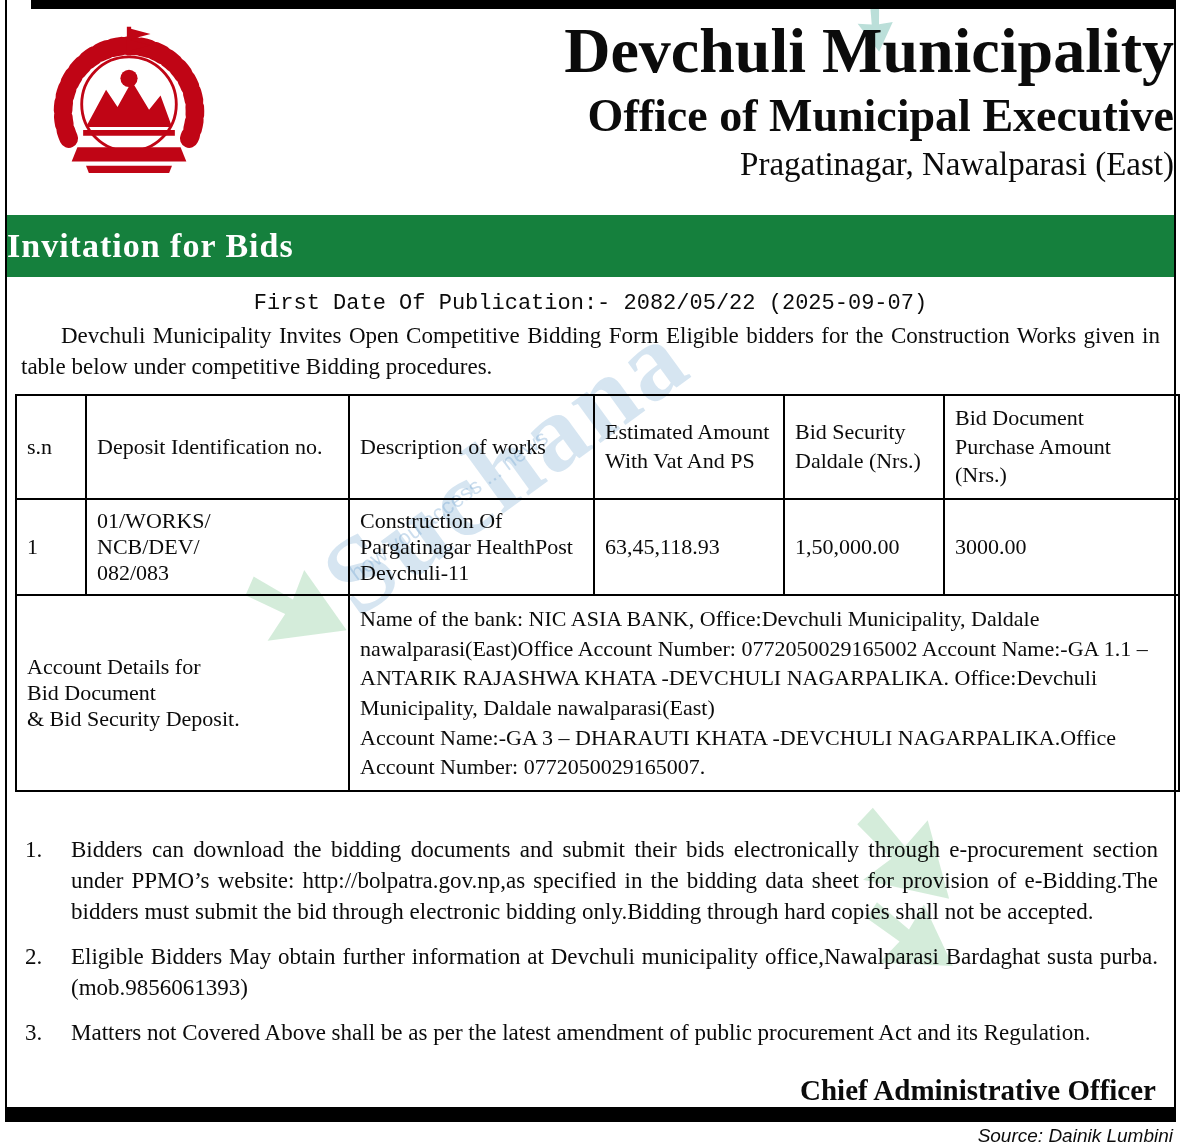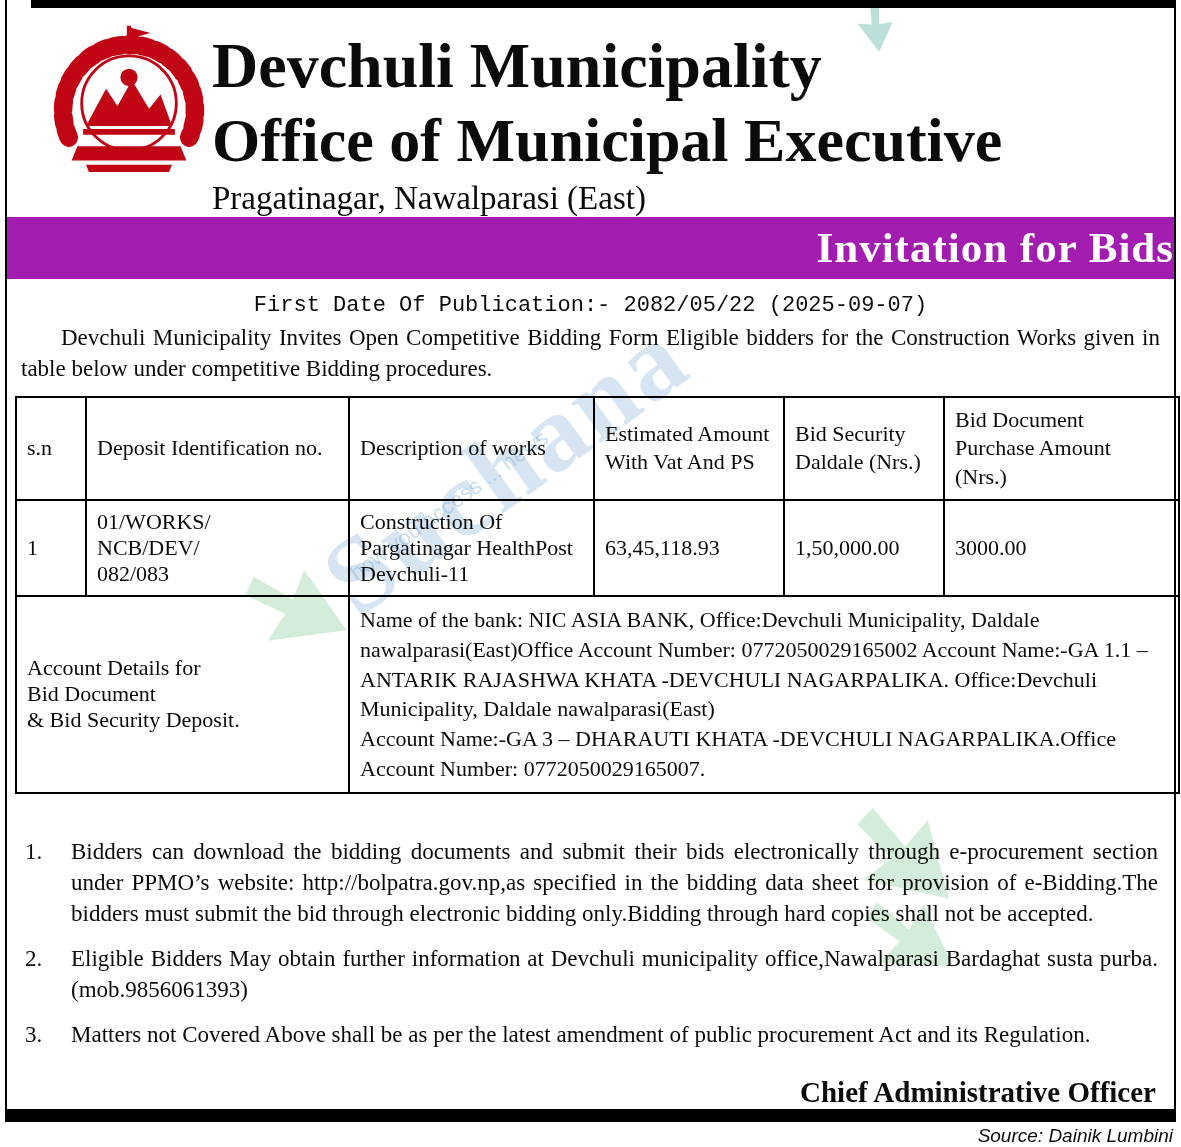--- a/index.html
+++ b/index.html
@@ -15,27 +15,27 @@
   .wm-arrow { position:absolute; z-index:0; pointer-events:none; opacity:0.38; }
   .wm-arrow svg { display:block; }
 
   .notice { position:relative; z-index:1; margin:0 5px; height:1122px; border:2px solid #000; border-top:none;
             display:flex; flex-direction:column; background:transparent; }
 
   .top-bar { height:10px; background:#000; margin-left:24px; }
 
   .header { position:relative; height:226px; }
   .logo { position:absolute; left:36px; top:12px; width:172px; height:172px; }
-  .header-text { margin-left:205px; text-align:left; padding-top:24px; }
+  .header-text { margin-left:205px; text-align:right; padding-top:8px; }
   .title    { font-size:64px; font-weight:bold; line-height:1.05; }
-  .subtitle { font-size:62px; font-weight:bold; line-height:1.15; margin-top:6px; }
+  .subtitle { font-size:46px; font-weight:bold; line-height:1.15; margin-top:6px; }
   .address  { font-size:33px; margin-top:3px; }
 
-  .banner { height:64px; background:#a21caf; color:#fff; text-align:right;
-            font-size:43px; font-weight:bold; line-height:62px; letter-spacing:1px; }
+  .banner { height:64px; background:#15803d; color:#fff; text-align:left;
+            font-size:34px; font-weight:bold; line-height:62px; letter-spacing:1px; }
 
   .pub-line { text-align:center; font-size:22px; margin-top:14px;font-family:Liberation Mono, monospace; }
   .intro    { font-size:23px; line-height:1.35; text-align:justify; text-indent:40px; padding:4px 14px 0; }
 
   table.bids { border-collapse:collapse; margin:12px 8px 0; width:1163px; table-layout:fixed; }
   table.bids th, table.bids td { border:2px solid #000; padding:8px 10px; font-size:22px; font-weight:normal;
             text-align:left; vertical-align:middle; }
   table.bids th { line-height:1.3; }
   .row-data td { height:96px; }
   .row-head th { height:84px; }

